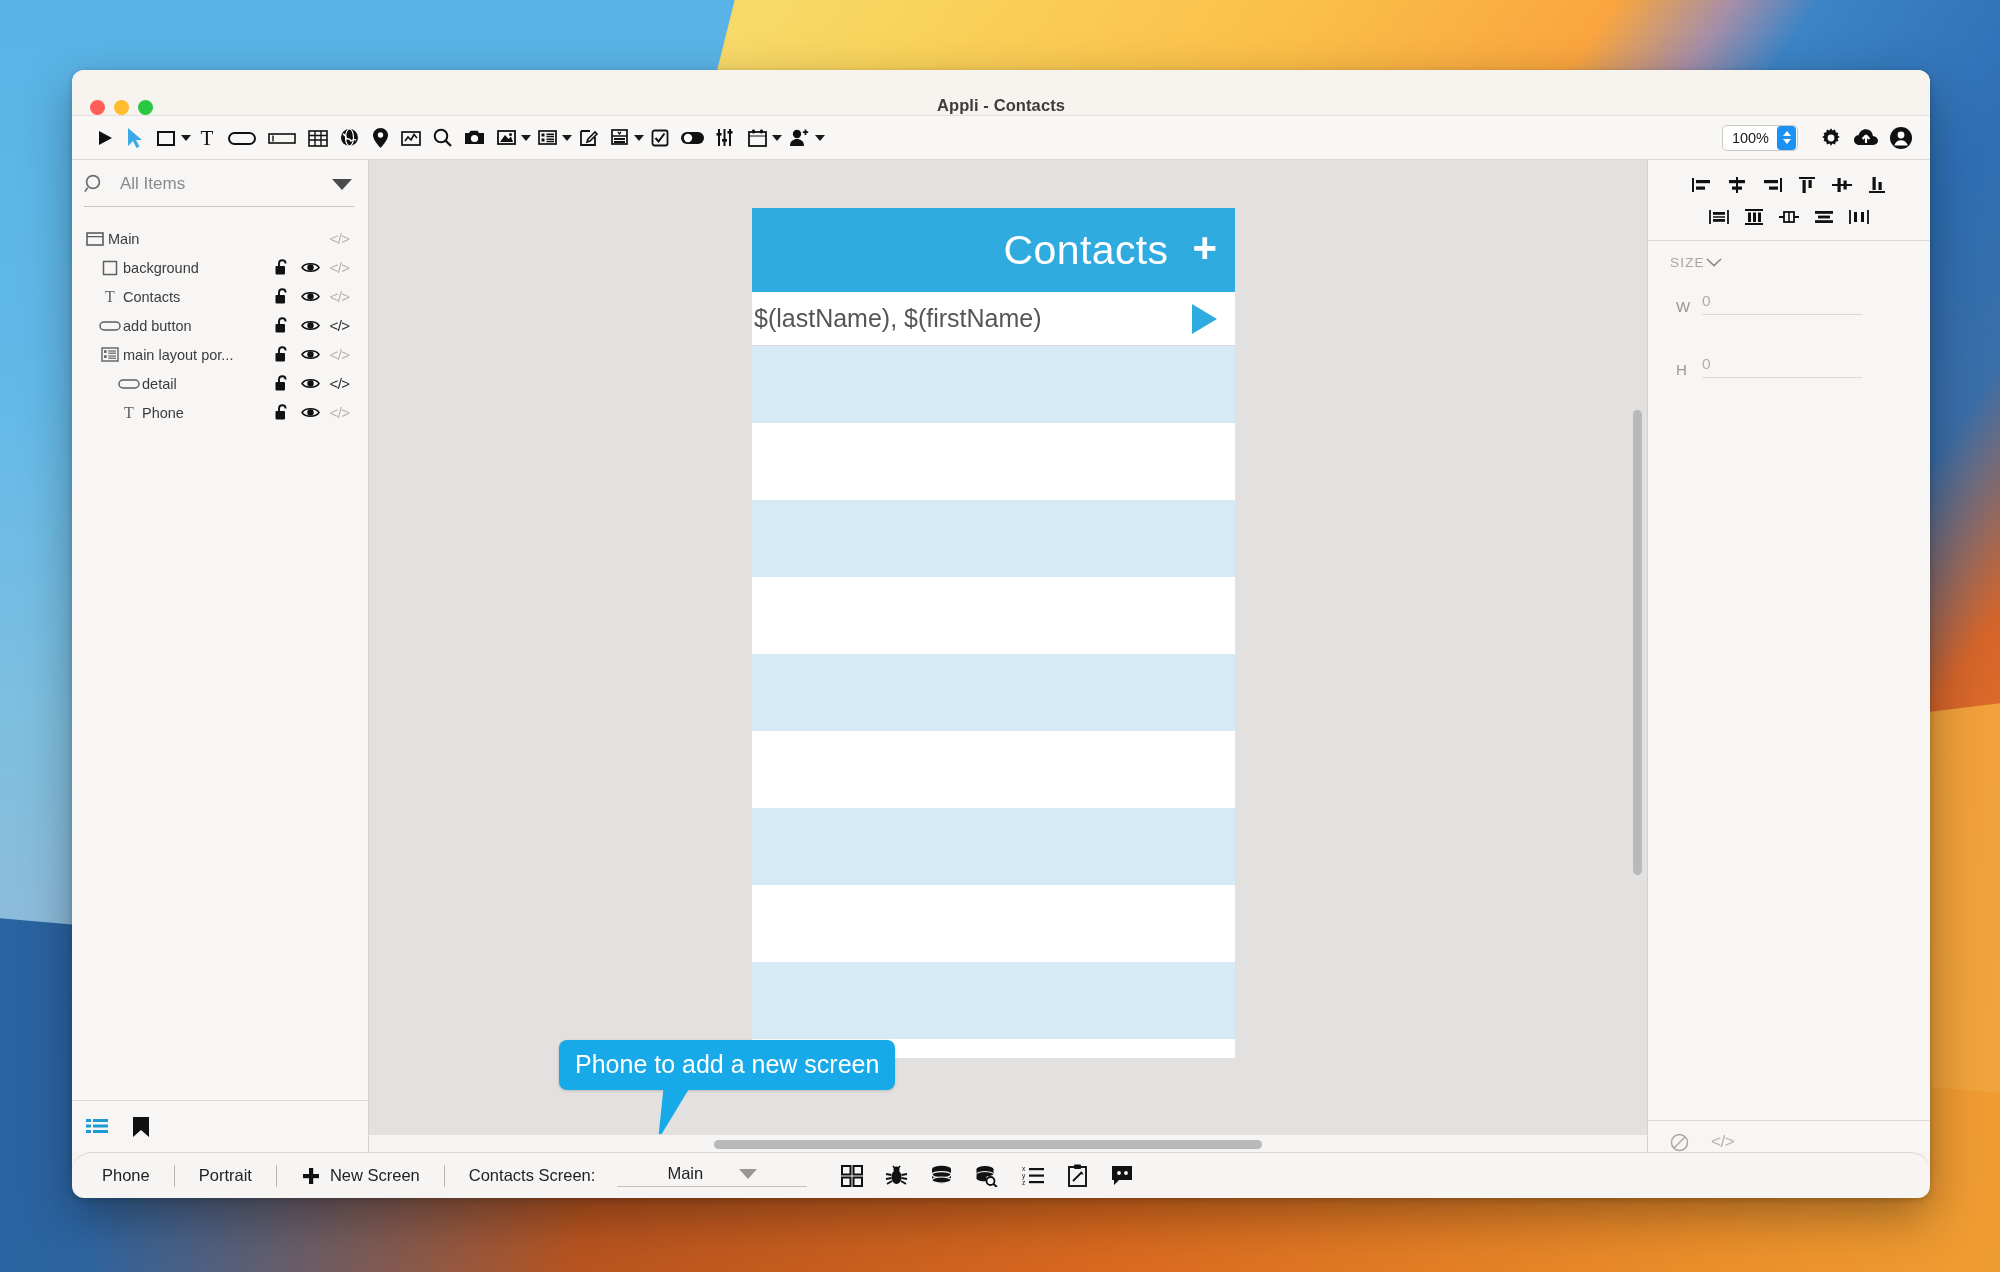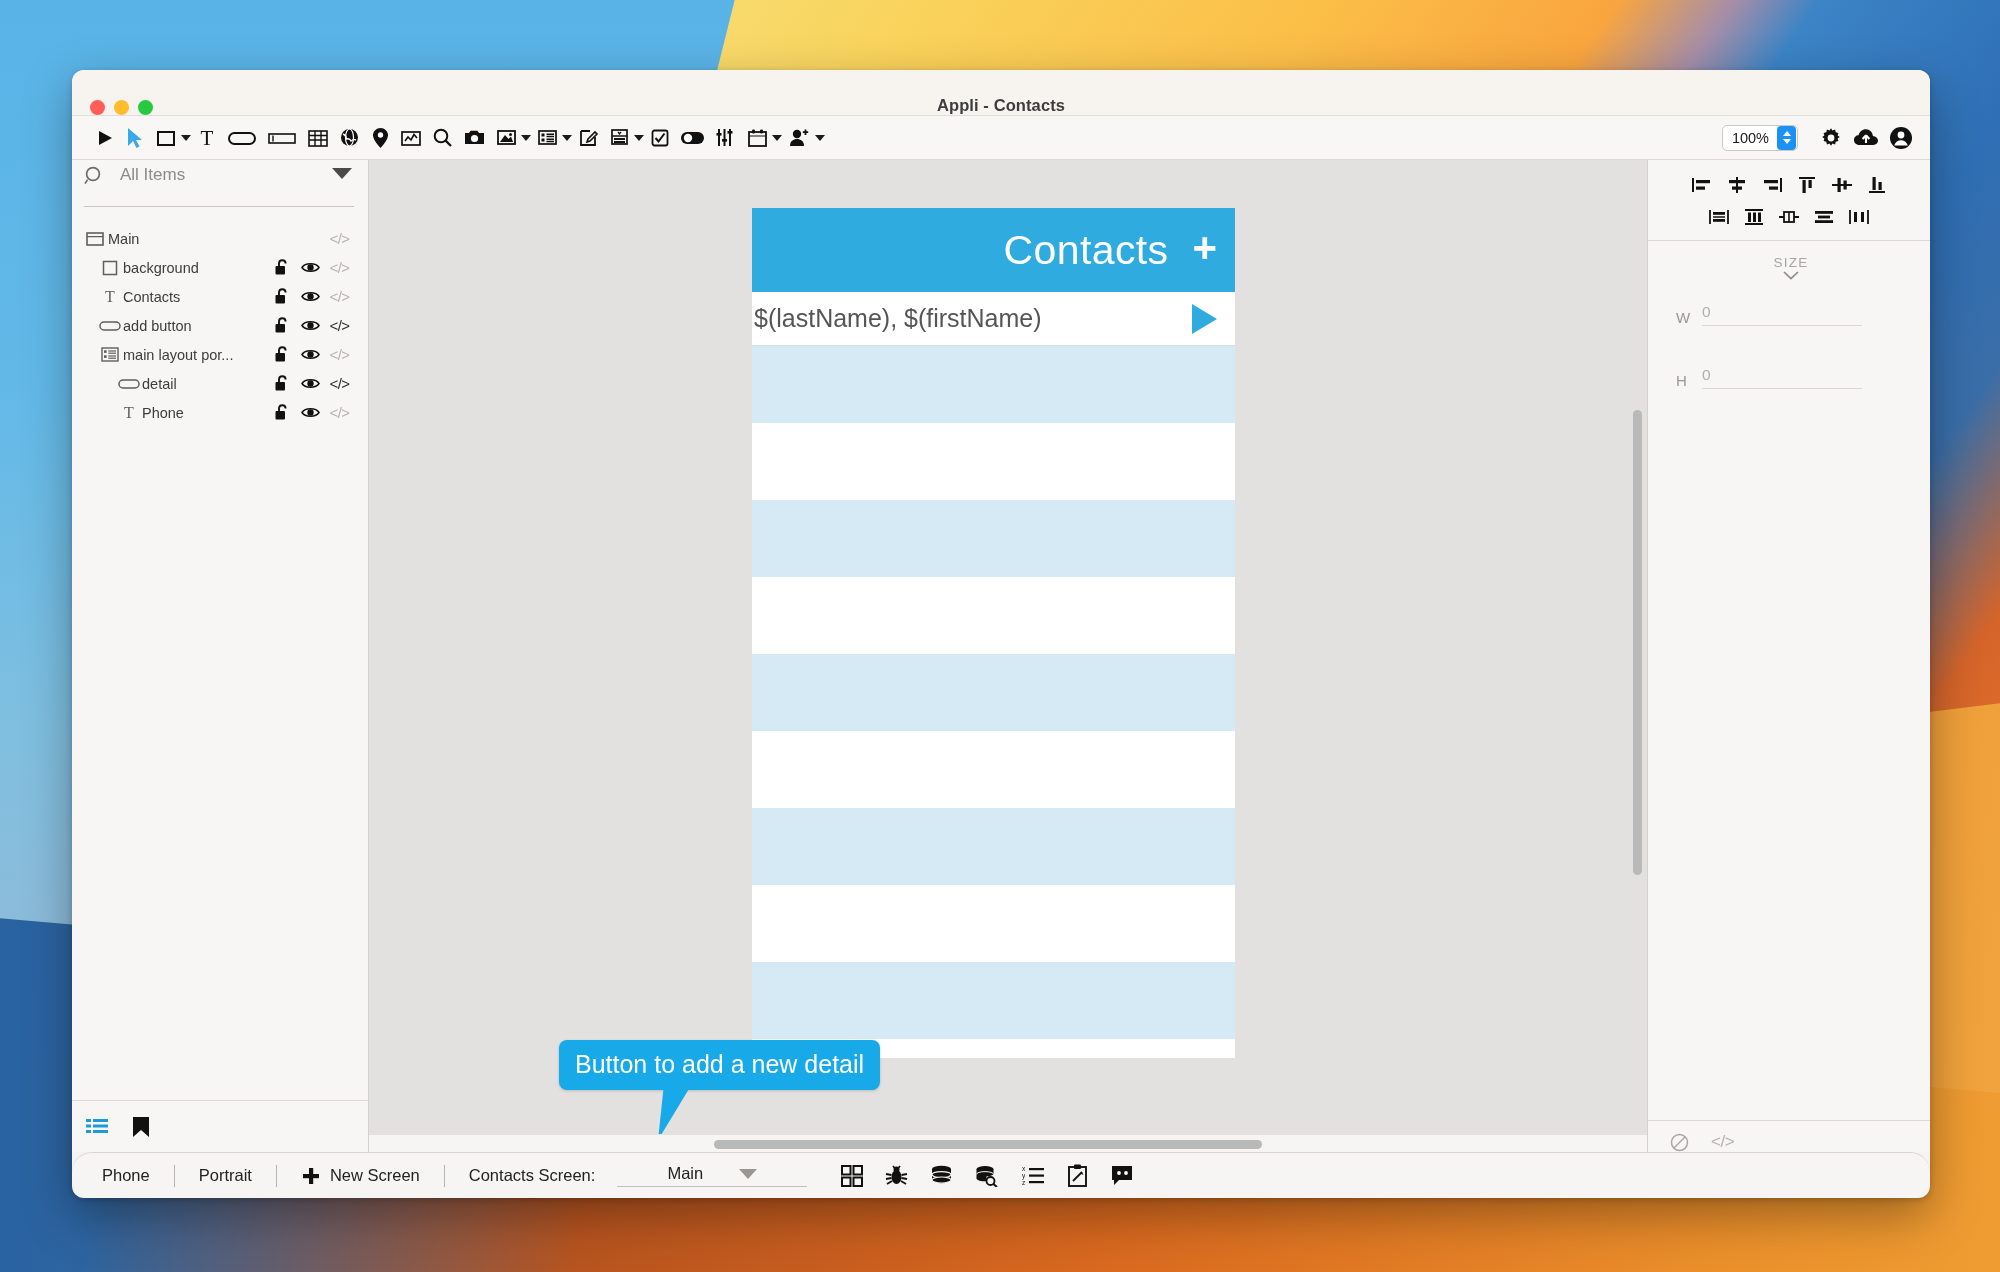--- a/index.html
+++ b/index.html
@@ -115,21 +115,21 @@
     width: 297px; flex: 0 0 297px;
     background: #f7f6f5;
     border-right: 1px solid #d5d1cd;
     display: flex; flex-direction: column;
   }
   .search-row {
     display: flex; align-items: center;
     height: 52px; padding: 0 14px 0 12px;
   }
   .search-input-wrap {
-    flex: 1 1 auto; display: flex; align-items: flex-start;
+    flex: 1 1 auto; display: flex; align-items: center;
     border-bottom: 1px solid #c9c5c1; height: 42px; padding-bottom: 3px;
   }
   .search-text {
     flex: 1 1 auto; font-size: 17px; color: #8b8b8b; padding-left: 14px;
   }
   .tree { padding-top: 12px; flex: 1 1 auto; overflow: hidden; }
   .tree-row {
     display: flex; align-items: center;
     height: 29px; font-size: 14.5px; color: #3c3c3c;
     padding-right: 14px;
@@ -227,21 +227,20 @@
   }
   .align-block { padding: 12px 10px 11px 10px; border-bottom: 1px solid #ddd9d5; }
   .align-row { display: flex; justify-content: center; gap: 5px; margin-bottom: 7px; }
   .align-row:last-child { margin-bottom: 0; }
   .al-btn {
     width: 30px; height: 25px; display: flex; align-items: center; justify-content: center;
   }
   .size-head {
     display: flex; align-items: center; 
     padding: 14px 18px 8px 22px;
-    flex-direction: column;
   }
   .size-label { font-size: 13.5px; color: #a9a5a1; letter-spacing: 1.2px; }
   .chev { color: #8e8a86; font-size: 15px; }
   .size-field { display: flex; align-items: flex-end; padding: 14px 20px 0 28px; }
   .size-field .k { font-size: 15px; color: #9b9793; width: 26px; }
   .size-field .v {
     font-size: 15.5px; color: #b2aeaa; border-bottom: 1px solid #dcd8d4;
     width: 160px; padding-bottom: 4px;
   }
   .right-spacer { flex: 1 1 auto; }
@@ -695,21 +694,21 @@
           <div class="phone-row alt"></div>
           <div class="phone-row plain"></div>
           <div class="phone-row alt"></div>
           <div class="phone-row plain"></div>
           <div class="phone-row alt"></div>
         </div>
 
         <div class="vscroll"></div>
 
         <div class="callout">
-          <span>Button to add a new detail</span>
+          <span>Phone to add a new screen</span>
         </div>
         <div class="callout-tail"></div>
 
         <div class="hscroll-track">
           <div class="hscroll-thumb"></div>
         </div>
       </div>
 
       <div class="right-panel">
         <div class="align-block">

